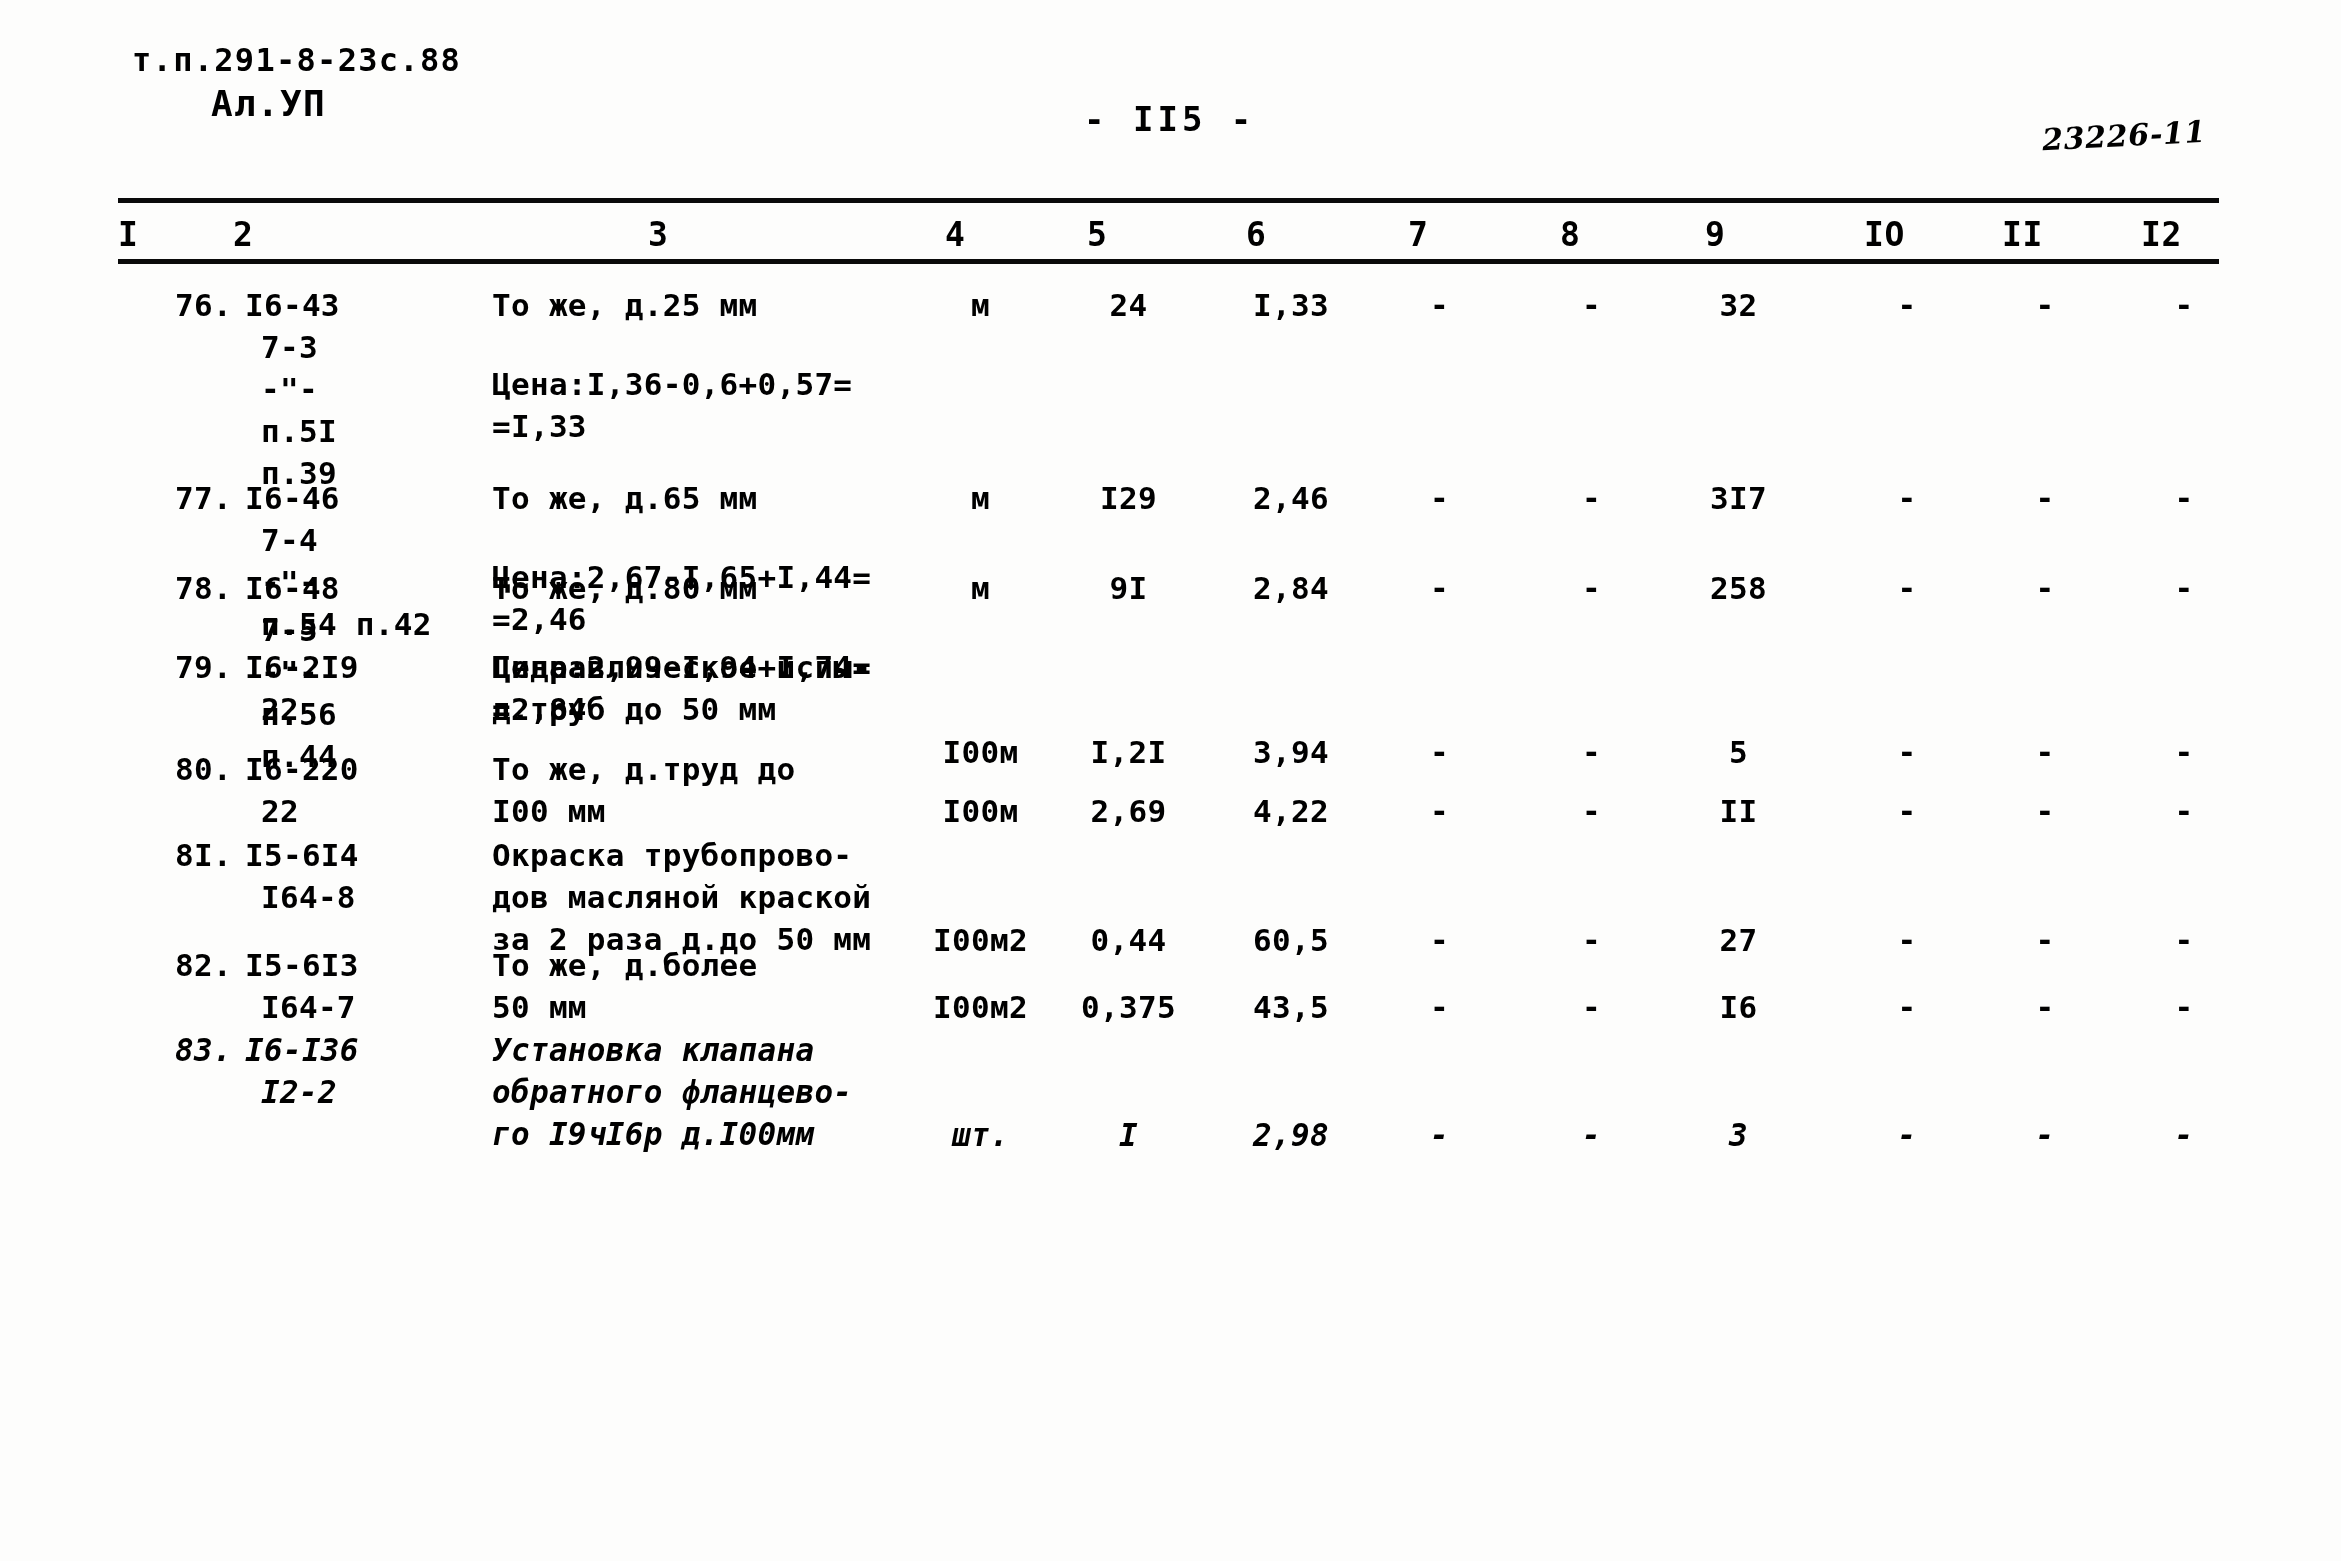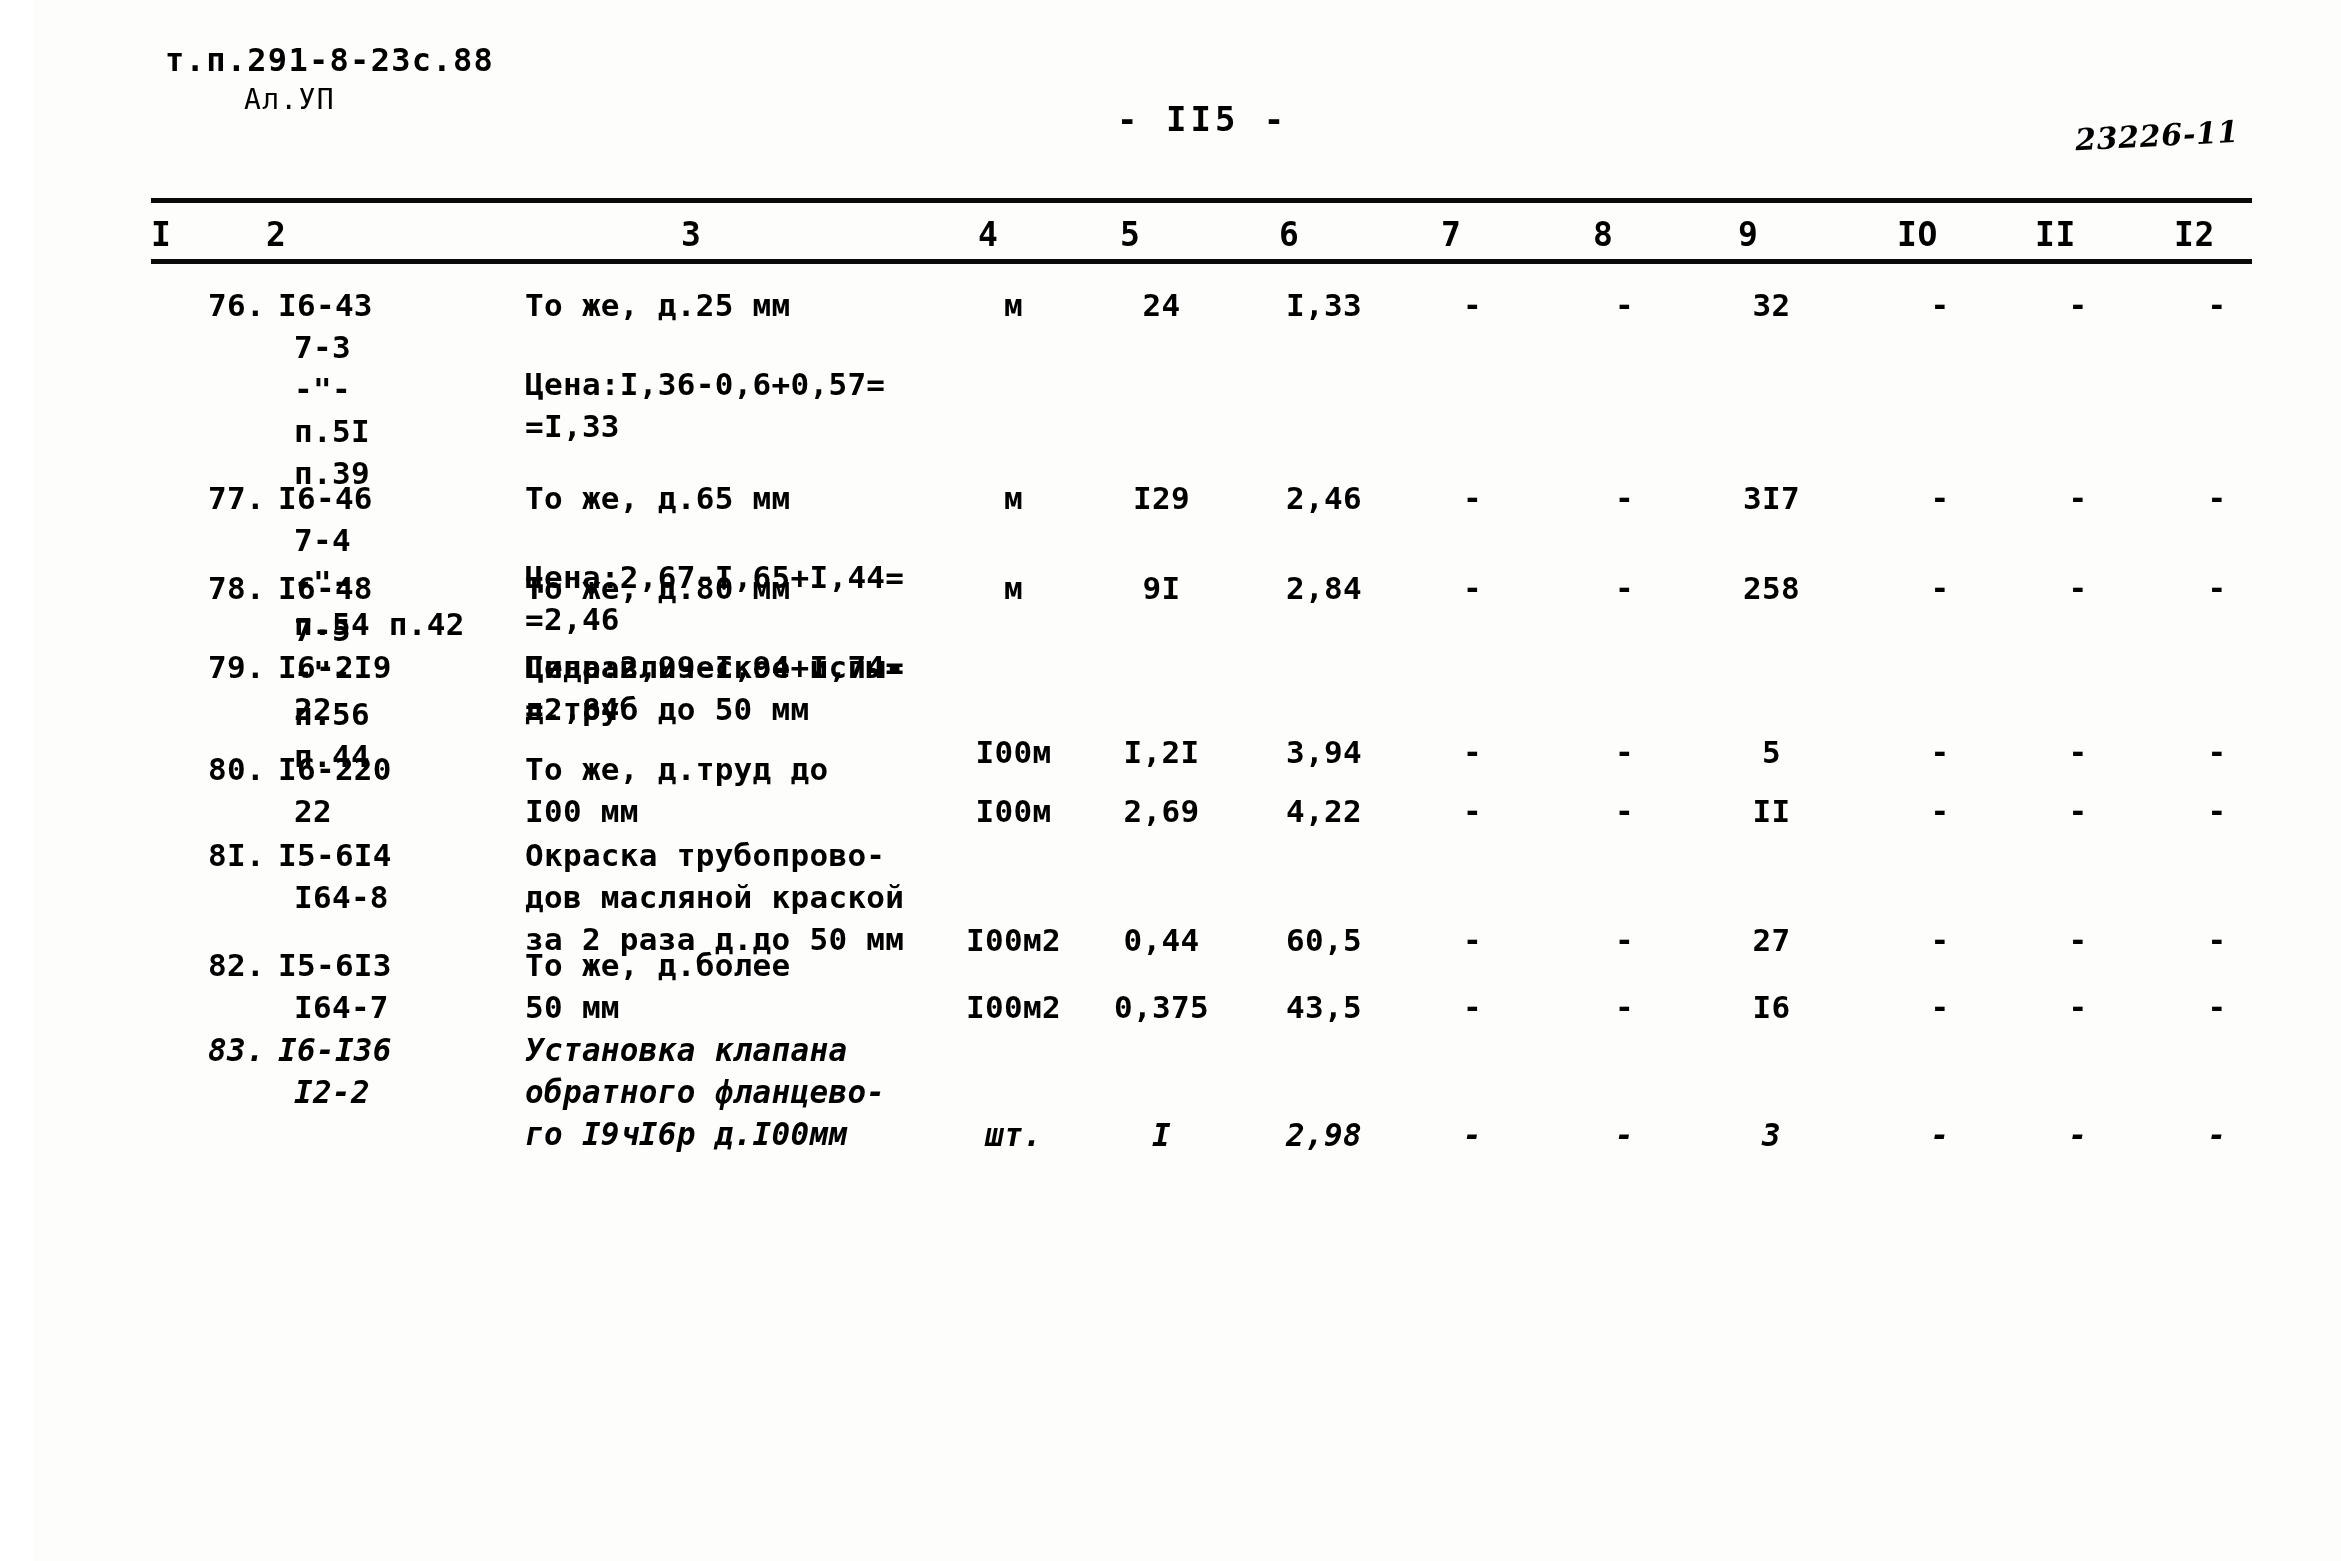--- a/index.html
+++ b/index.html
@@ -13,40 +13,39 @@
     position: relative;
     font-family: "DejaVu Sans Mono", "Liberation Mono", monospace;
     color: #000000;
     overflow: hidden;
   }
 
   .page {
     position: absolute;
     inset: 0;
     background: #fdfdfc;
-    margin-left: 33px;
   }
 
   
   .doc-code {
     position: absolute;
     left: 132px;
     top: 41px;
     font-size: 32px;
     letter-spacing: 1.3px;
     font-weight: 700;
     white-space: pre;
   }
   .doc-code-2 {
     position: absolute;
     left: 211px;
     top: 83px;
-    font-size: 28px;
+    font-size: 36px;
     letter-spacing: 1.3px;
-    font-weight: 400;
+    font-weight: 700;
     white-space: pre;
   }
   .page-number {
     position: absolute;
     left: 1084px;
     top: 99px;
     font-size: 34px;
     letter-spacing: 4px;
     font-weight: 700;
     white-space: pre;

